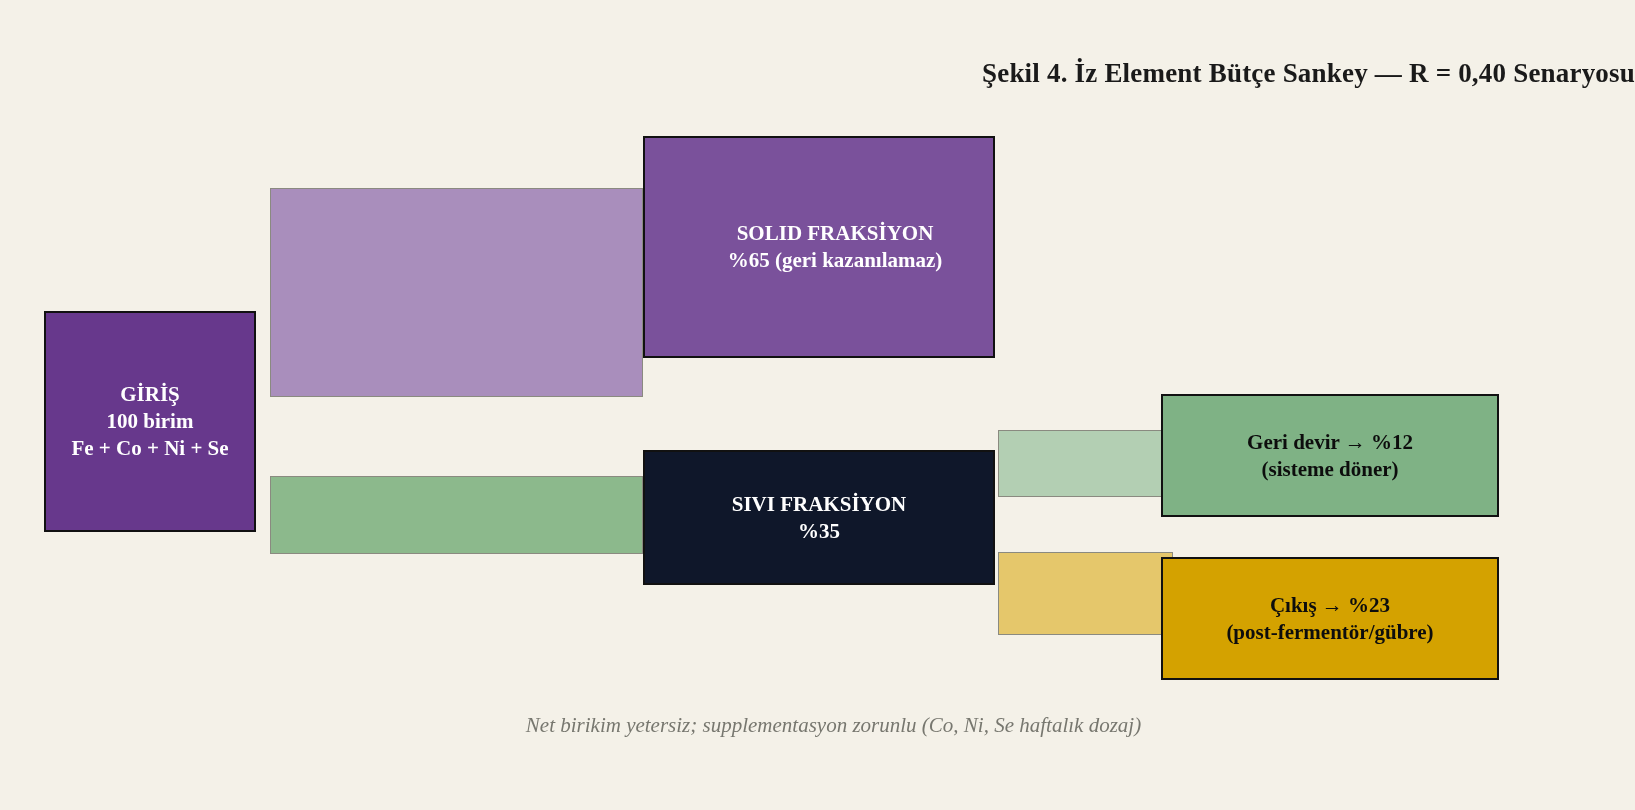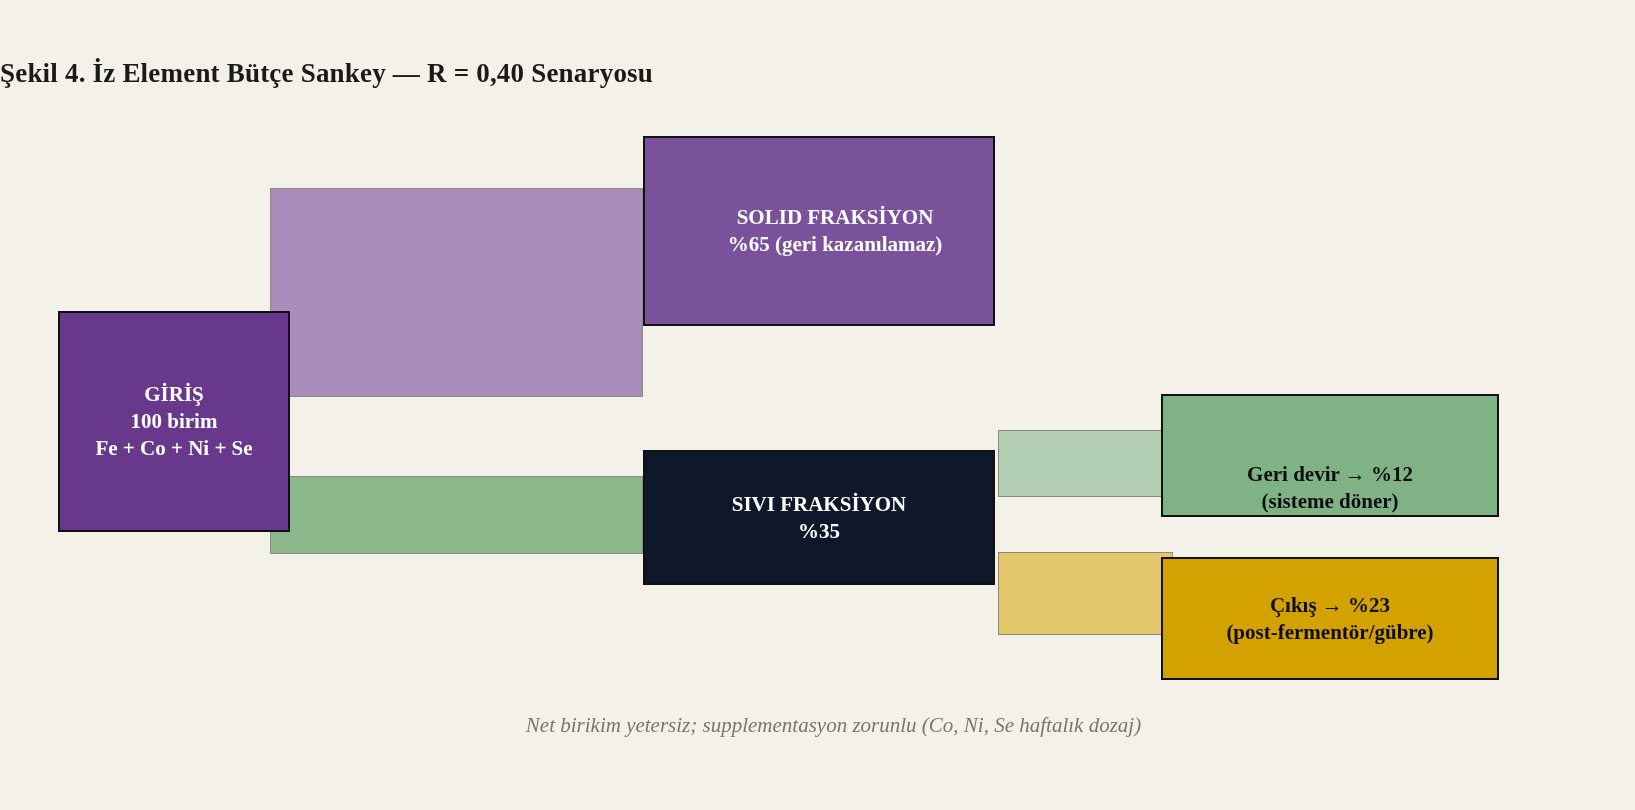--- a/index.html
+++ b/index.html
@@ -18,21 +18,21 @@
     width: 1635px;
     height: 810px;
   }
 
   
   #chart-title {
     position: absolute;
     left: 0;
     top: 58px;
     width: 1635px;
-    text-align: left;
+    text-align: right;
     font-size: 27px;
     font-weight: bold;
     color: #1a1a1a;
     letter-spacing: 0.2px;
   }
 
   
   #chart-caption {
     position: absolute;
     left: 0;
@@ -80,37 +80,37 @@
   <div id="chart-title">Şekil 4. İz Element Bütçe Sankey — R = 0,40 Senaryosu</div>
 
   <div class="ribbon" style="left:270px; top:188px; width:373px; height:209px; background:#a98ebc;"></div>
 
   <div class="ribbon" style="left:270px; top:476px; width:373px; height:78px; background:#8cb98c;"></div>
 
   <div class="ribbon" style="left:998px; top:430px; width:175px; height:67px; background:#b3cfb3;"></div>
 
   <div class="ribbon" style="left:998px; top:552px; width:175px; height:83px; background:#e5c76b;"></div>
 
-  <div class="node" style="left:58px; top:311px; width:232px; height:221px; background:#67388c;">
+  <div class="node" style="left:44px; top:311px; width:212px; height:221px; background:#67388c;">
     <span class="node-label label-light">GİRİŞ
 100 birim
 Fe + Co + Ni + Se</span>
   </div>
 
-  <div class="node" style="left:643px; top:136px; width:352px; height:190px; background:#7a519b;padding-left:32px;">
+  <div class="node" style="left:643px; top:136px; width:352px; height:222px; background:#7a519b;padding-left:32px;">
     <span class="node-label label-light">SOLID FRAKSİYON
 %65 (geri kazanılamaz)</span>
   </div>
 
   <div class="node" style="left:643px; top:450px; width:352px; height:135px; background:#0f172a;">
     <span class="node-label label-light">SIVI FRAKSİYON
 %35</span>
   </div>
 
-  <div class="node" style="left:1161px; top:394px; width:338px; height:123px; background:#7fb285;align-items:flex-end;">
+  <div class="node" style="left:1161px; top:394px; width:338px; height:123px; background:#7fb285;">
     <span class="node-label label-dark">Geri devir → %12
 (sisteme döner)</span>
   </div>
 
   <div class="node" style="left:1161px; top:557px; width:338px; height:123px; background:#d4a200;">
     <span class="node-label label-dark">Çıkış → %23
 (post-fermentör/gübre)</span>
   </div>
 
   <div id="chart-caption">Net birikim yetersiz; supplementasyon zorunlu (Co, Ni, Se haftalık dozaj)</div>

